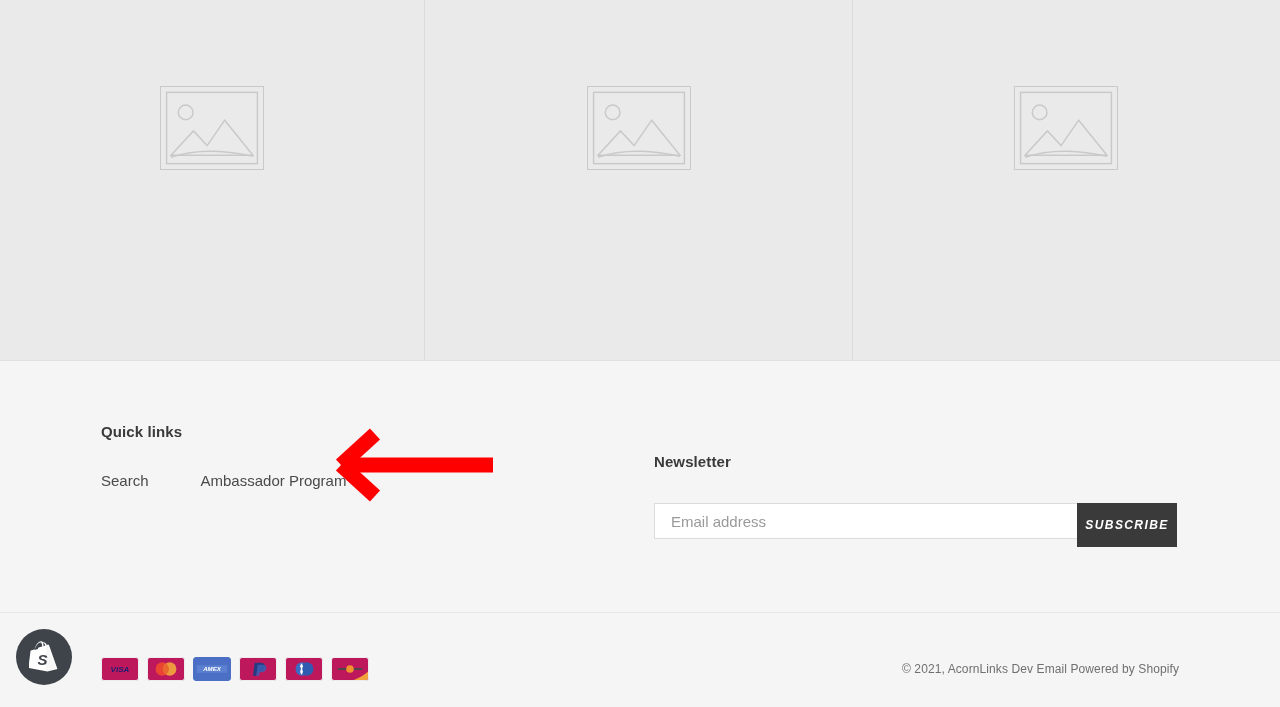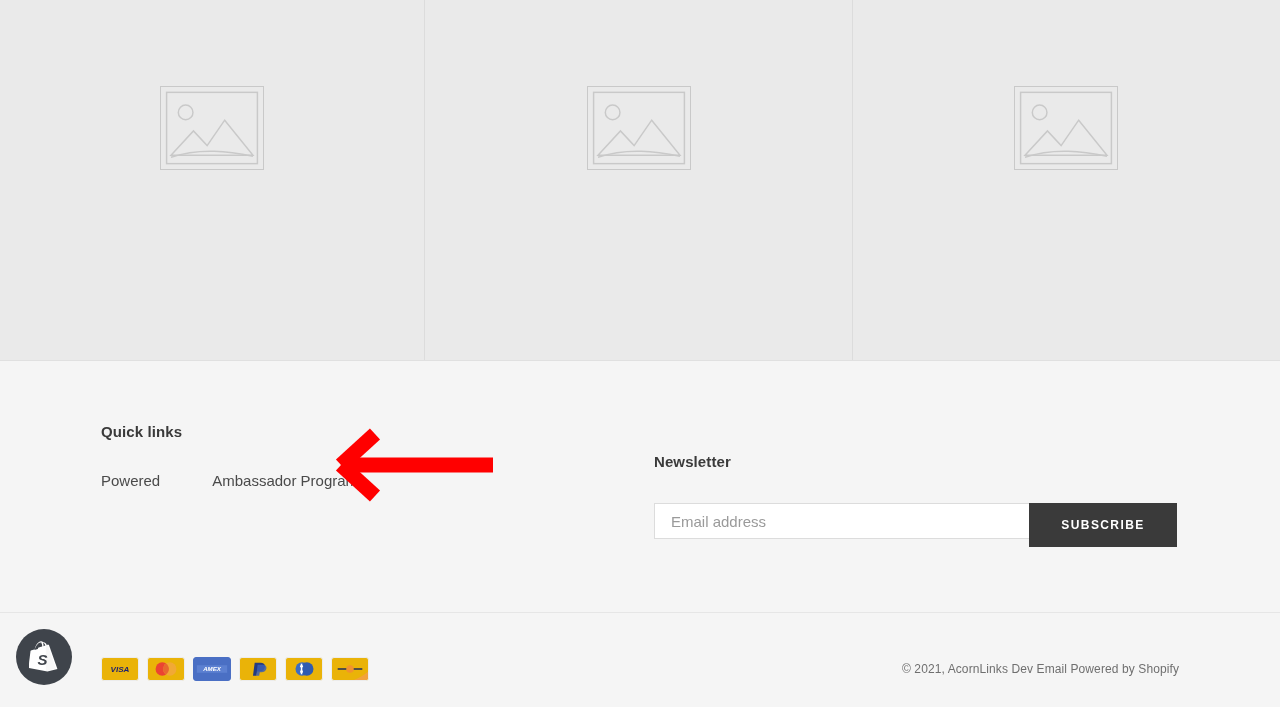--- a/index.html
+++ b/index.html
@@ -97,30 +97,31 @@
     border-right: none;
     background: #ffffff;
     padding: 12px 16px;
     font-size: 15px;
     color: #444;
     font-family: "Liberation Sans", sans-serif;
     outline: none;
   }
   .news-input::placeholder { color: #9a9a9a; }
   .news-btn {
-    width: 148px;
+    width: 100px;
     height: 44px;
     background: #3a3a3a;
     color: #ffffff;
     border: none;
     font-size: 12px;
     font-weight: bold;
     letter-spacing: 1.4px;
     font-family: "Liberation Sans", sans-serif;
     cursor: pointer;
+    font-style: italic;
   }
 
   
   .arrow-anno {
     position: absolute;
     left: 331px; top: 424px;
     width: 166px; height: 82px;
     pointer-events: none;
   }
 
@@ -136,21 +137,21 @@
     height: 100%;
     padding: 0 101px;
     display: flex;
     align-items: center;
     justify-content: space-between;
   }
 
   .pay-list { display: flex; align-items: center; gap: 8px; }
   .pay-card {
     width: 38px; height: 24px;
-    background: #eab308;
+    background: #be185d;
     border: 1px solid #ececec;
     border-radius: 3px;
     display: flex;
     align-items: center;
     justify-content: center;
     overflow: hidden;
   }
 
   .copyright {
     font-size: 12px;
@@ -208,21 +209,21 @@
   </div>
 
   <div class="footer">
 
     <div class="footer-main">
       <div class="footer-cols">
 
         <div class="col-quick">
           <h2 class="f-heading">Quick links</h2>
           <div class="quick-links">
-            <a href="#">Powered</a>
+            <a href="#">Search</a>
             <a href="#">Ambassador Program</a>
           </div>
         </div>
 
         <div class="col-news">
           <h2 class="f-heading">Newsletter</h2>
           <form class="news-form">
             <input class="news-input" type="email" placeholder="Email address" style="">
             <button class="news-btn" type="submit">SUBSCRIBE</button>
           </form>

